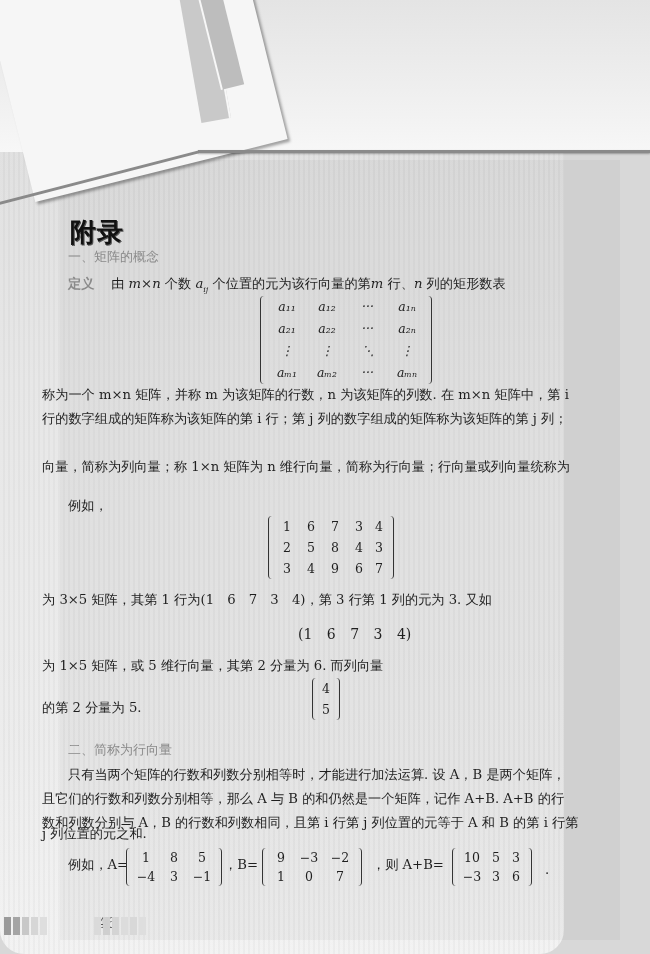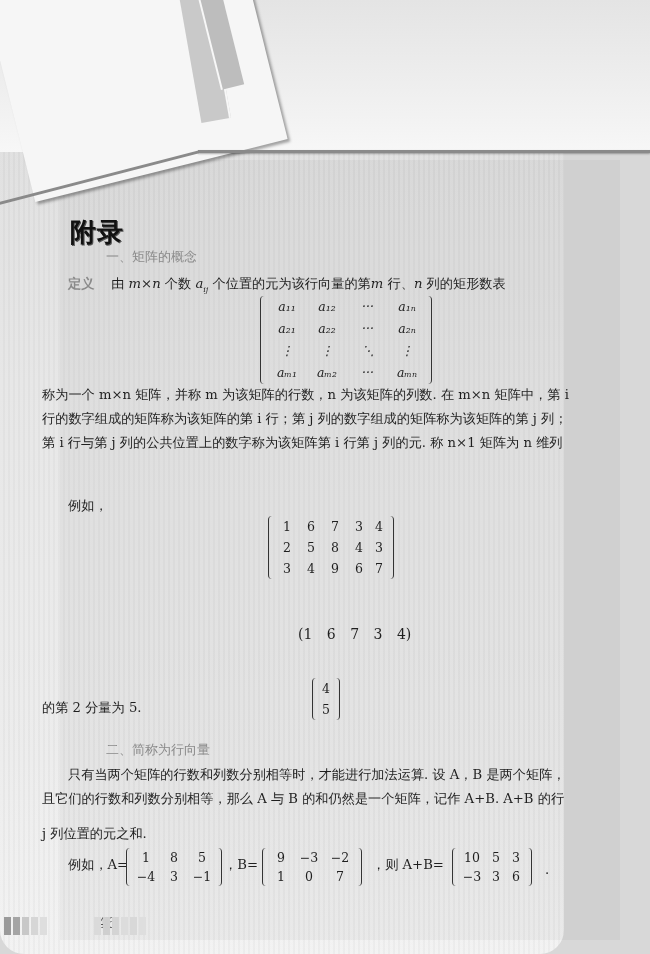--- a/index.html
+++ b/index.html
@@ -51,21 +51,21 @@
   }
 
   .title {
     position:absolute; left:70px; top:215px;
     font-family:"DejaVu Sans", sans-serif; font-weight:bold;
     font-size:26px; letter-spacing:1px; color:#111;
     text-shadow: 1px 1px 0 #555;
   }
   .section-heading {
     position:absolute; left:68px;
-    font-family:"DejaVu Sans", sans-serif; font-size:13px; color:#8a8a8a;margin-left:38px;
+    font-family:"DejaVu Sans", sans-serif; font-size:13px; color:#8a8a8a;
   }
   .line {
     position:absolute; left:42px; font-size:13.2px; line-height:20px; white-space:nowrap;
   }
   .indent { left:68px; }
   .gray { color:#8a8a8a; font-family:"DejaVu Sans", sans-serif;font-weight:bold; }
   i.v { font-style:italic; font-family:"DejaVu Serif", serif; }
 
   
   .matrix {
@@ -134,21 +134,21 @@
     <span>⋱</span>
     <span>⋮</span>
     <span>aₘ₁</span>
     <span>aₘ₂</span>
     <span>···</span>
     <span>aₘₙ</span>
   </div>
 
   <div class="line" style="top:385px">称为一个 m×n 矩阵，并称 m 为该矩阵的行数，n 为该矩阵的列数. 在 m×n 矩阵中，第 i</div>
   <div class="line" style="top:409px">行的数字组成的矩阵称为该矩阵的第 i 行；第 j 列的数字组成的矩阵称为该矩阵的第 j 列；</div>
-  <div class="line" style="top:433px">第 i 行与第 j 列的公共位置上的数字称为该矩阵第 i 行第 j 列的元. 称 n×1 矩阵为 n 维列</div>
+  <div class="line" style="top:457px">向量，简称为列向量；称 1×n 矩阵为 n 维行向量，简称为行向量；行向量或列向量统称为</div>
 
   <div class="line indent" style="top:496px">例如，</div>
 
   <div class="matrix ex1">
     <span>1</span>
     <span>6</span>
     <span>7</span>
     <span>3</span>
     <span>4</span>
     <span>2</span>
@@ -156,32 +156,35 @@
     <span>8</span>
     <span>4</span>
     <span>3</span>
     <span>3</span>
     <span>4</span>
     <span>9</span>
     <span>6</span>
     <span>7</span>
   </div>
 
+  <div class="line" style="top:590px">为 3×5 矩阵，其第 1 行为(1　6　7　3　4)，第 3 行第 1 列的元为 3. 又如</div>
   <div class="rowvec">(1 6 7 3 4)</div>
+  <div class="line" style="top:625px; top:656px">为 1×5 矩阵，或 5 维行向量，其第 2 分量为 6. 而列向量</div>
 
   <div class="matrix colvec" style="top:678px">
     <span>4</span>
     <span>5</span>
   </div>
 
   <div class="line" style="top:692px; top:698px">的第 2 分量为 5.</div>
 
   <div class="section-heading" style="top:741px">二、简称为行向量</div>
   <div class="line indent" style="top:765px">只有当两个矩阵的行数和列数分别相等时，才能进行加法运算. 设 A，B 是两个矩阵，</div>
   <div class="line" style="top:789px">且它们的行数和列数分别相等，那么 A 与 B 的和仍然是一个矩阵，记作 A+B. A+B 的行</div>
+  <div class="line" style="top:813px">数和列数分别与 A，B 的行数和列数相同，且第 i 行第 j 列位置的元等于 A 和 B 的第 i 行第</div>
   <div class="line" style="top:837px; top:824px">j 列位置的元之和.</div>
 
   <div class="line indent" style="top:855px">例如，A=</div>
   <div class="matrix A">
     <span>1</span>
     <span>8</span>
     <span>5</span>
     <span>−4</span>
     <span>3</span>
     <span>−1</span>

